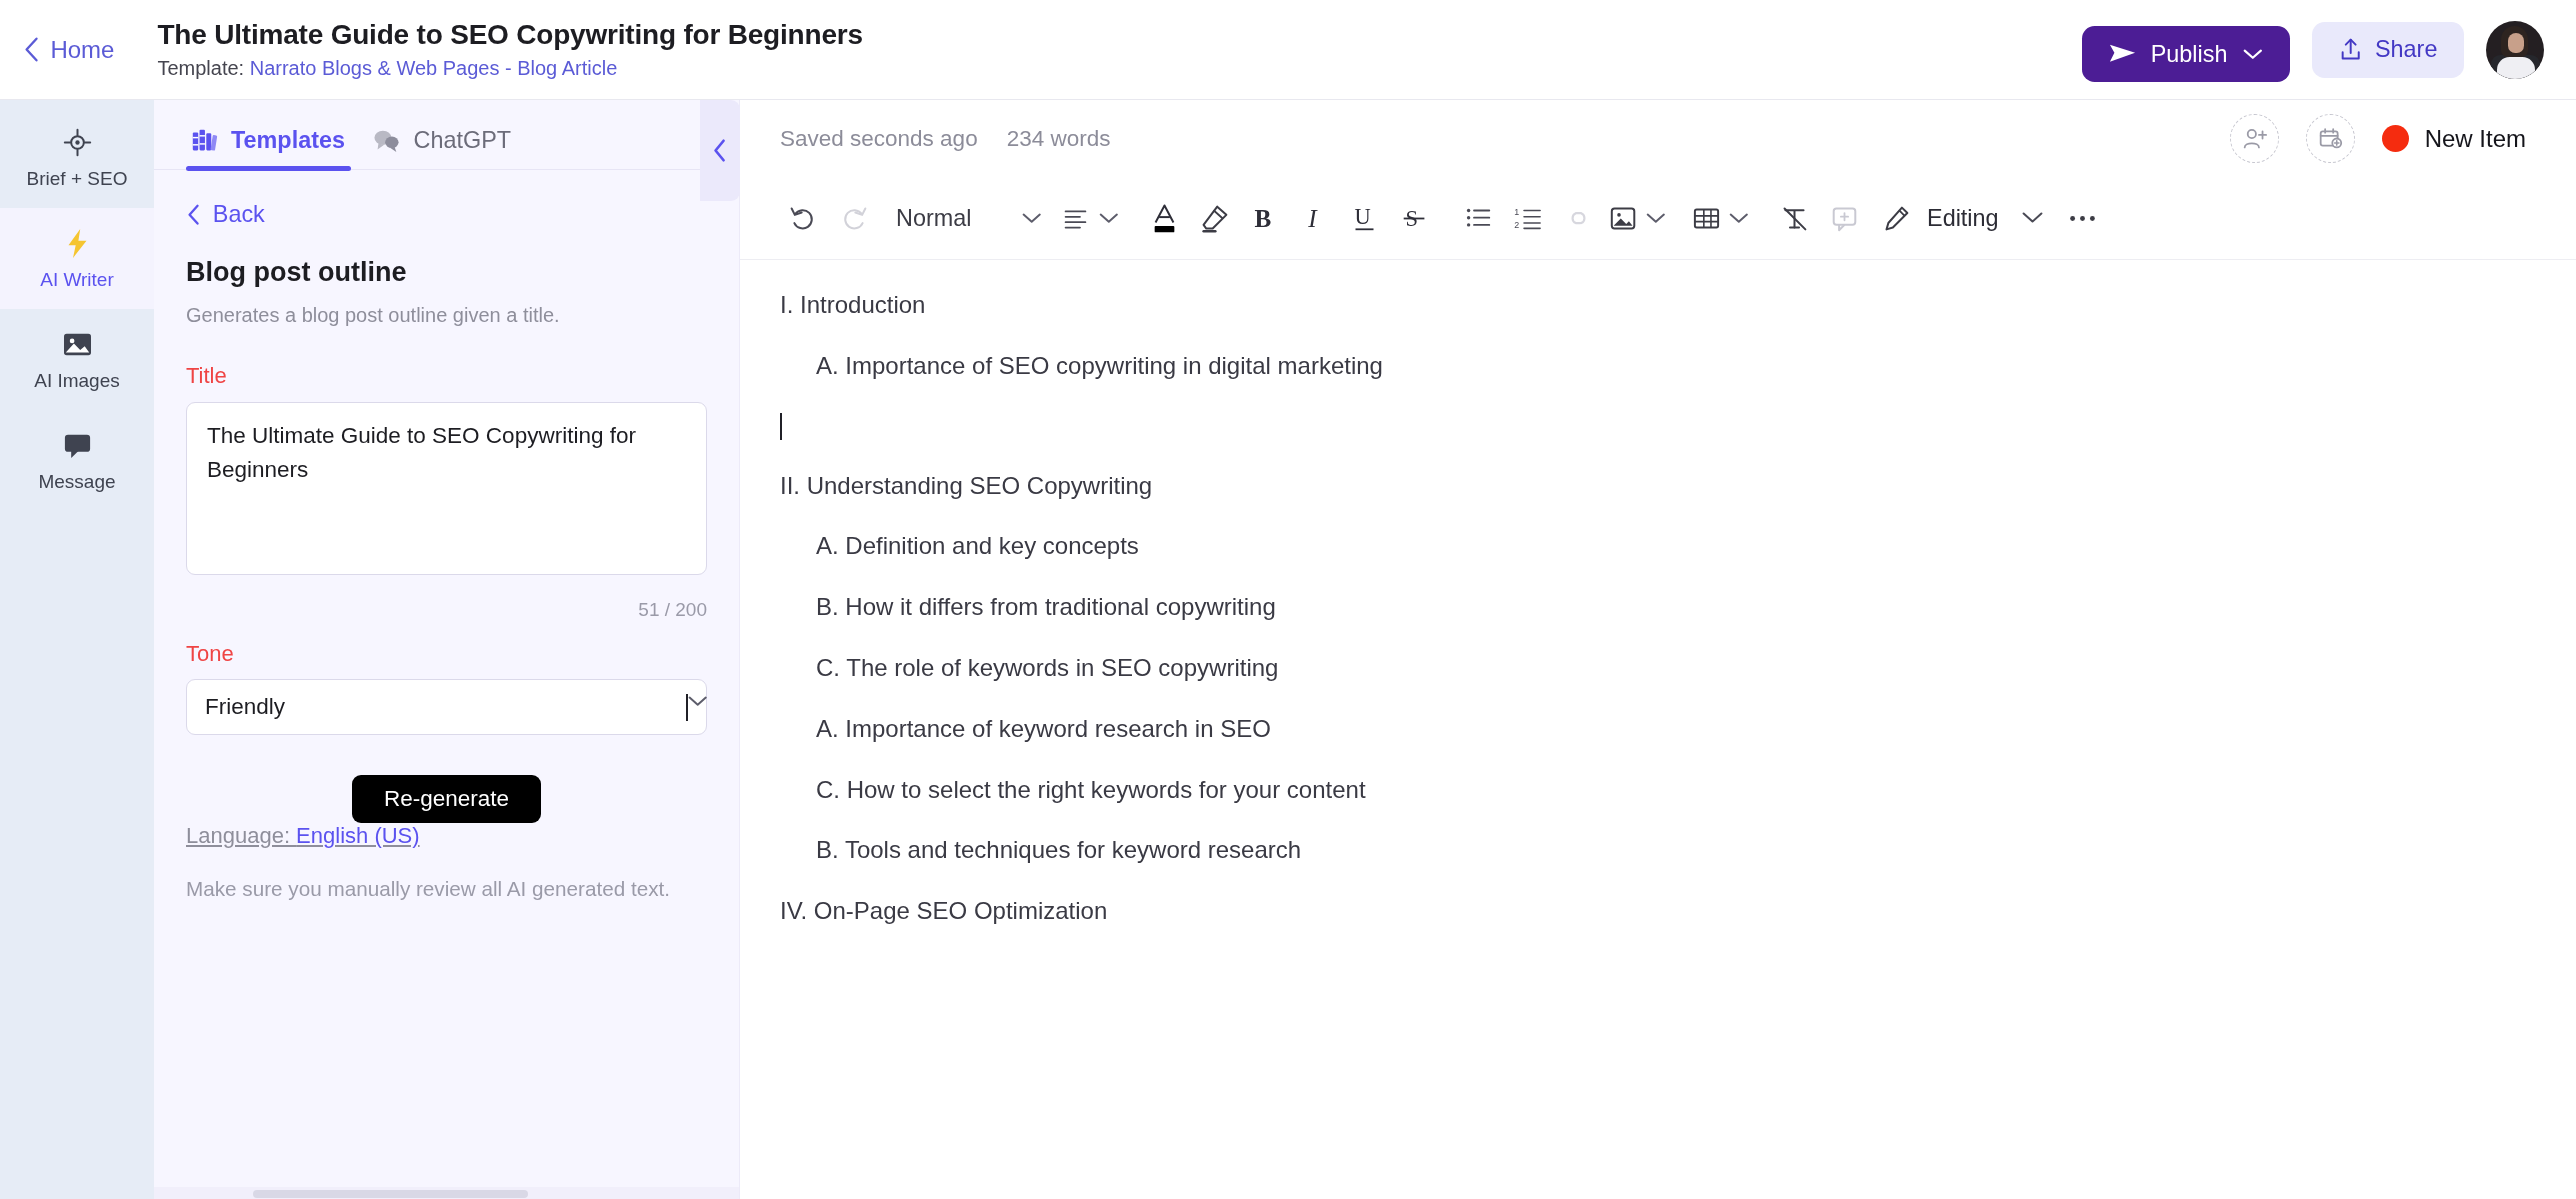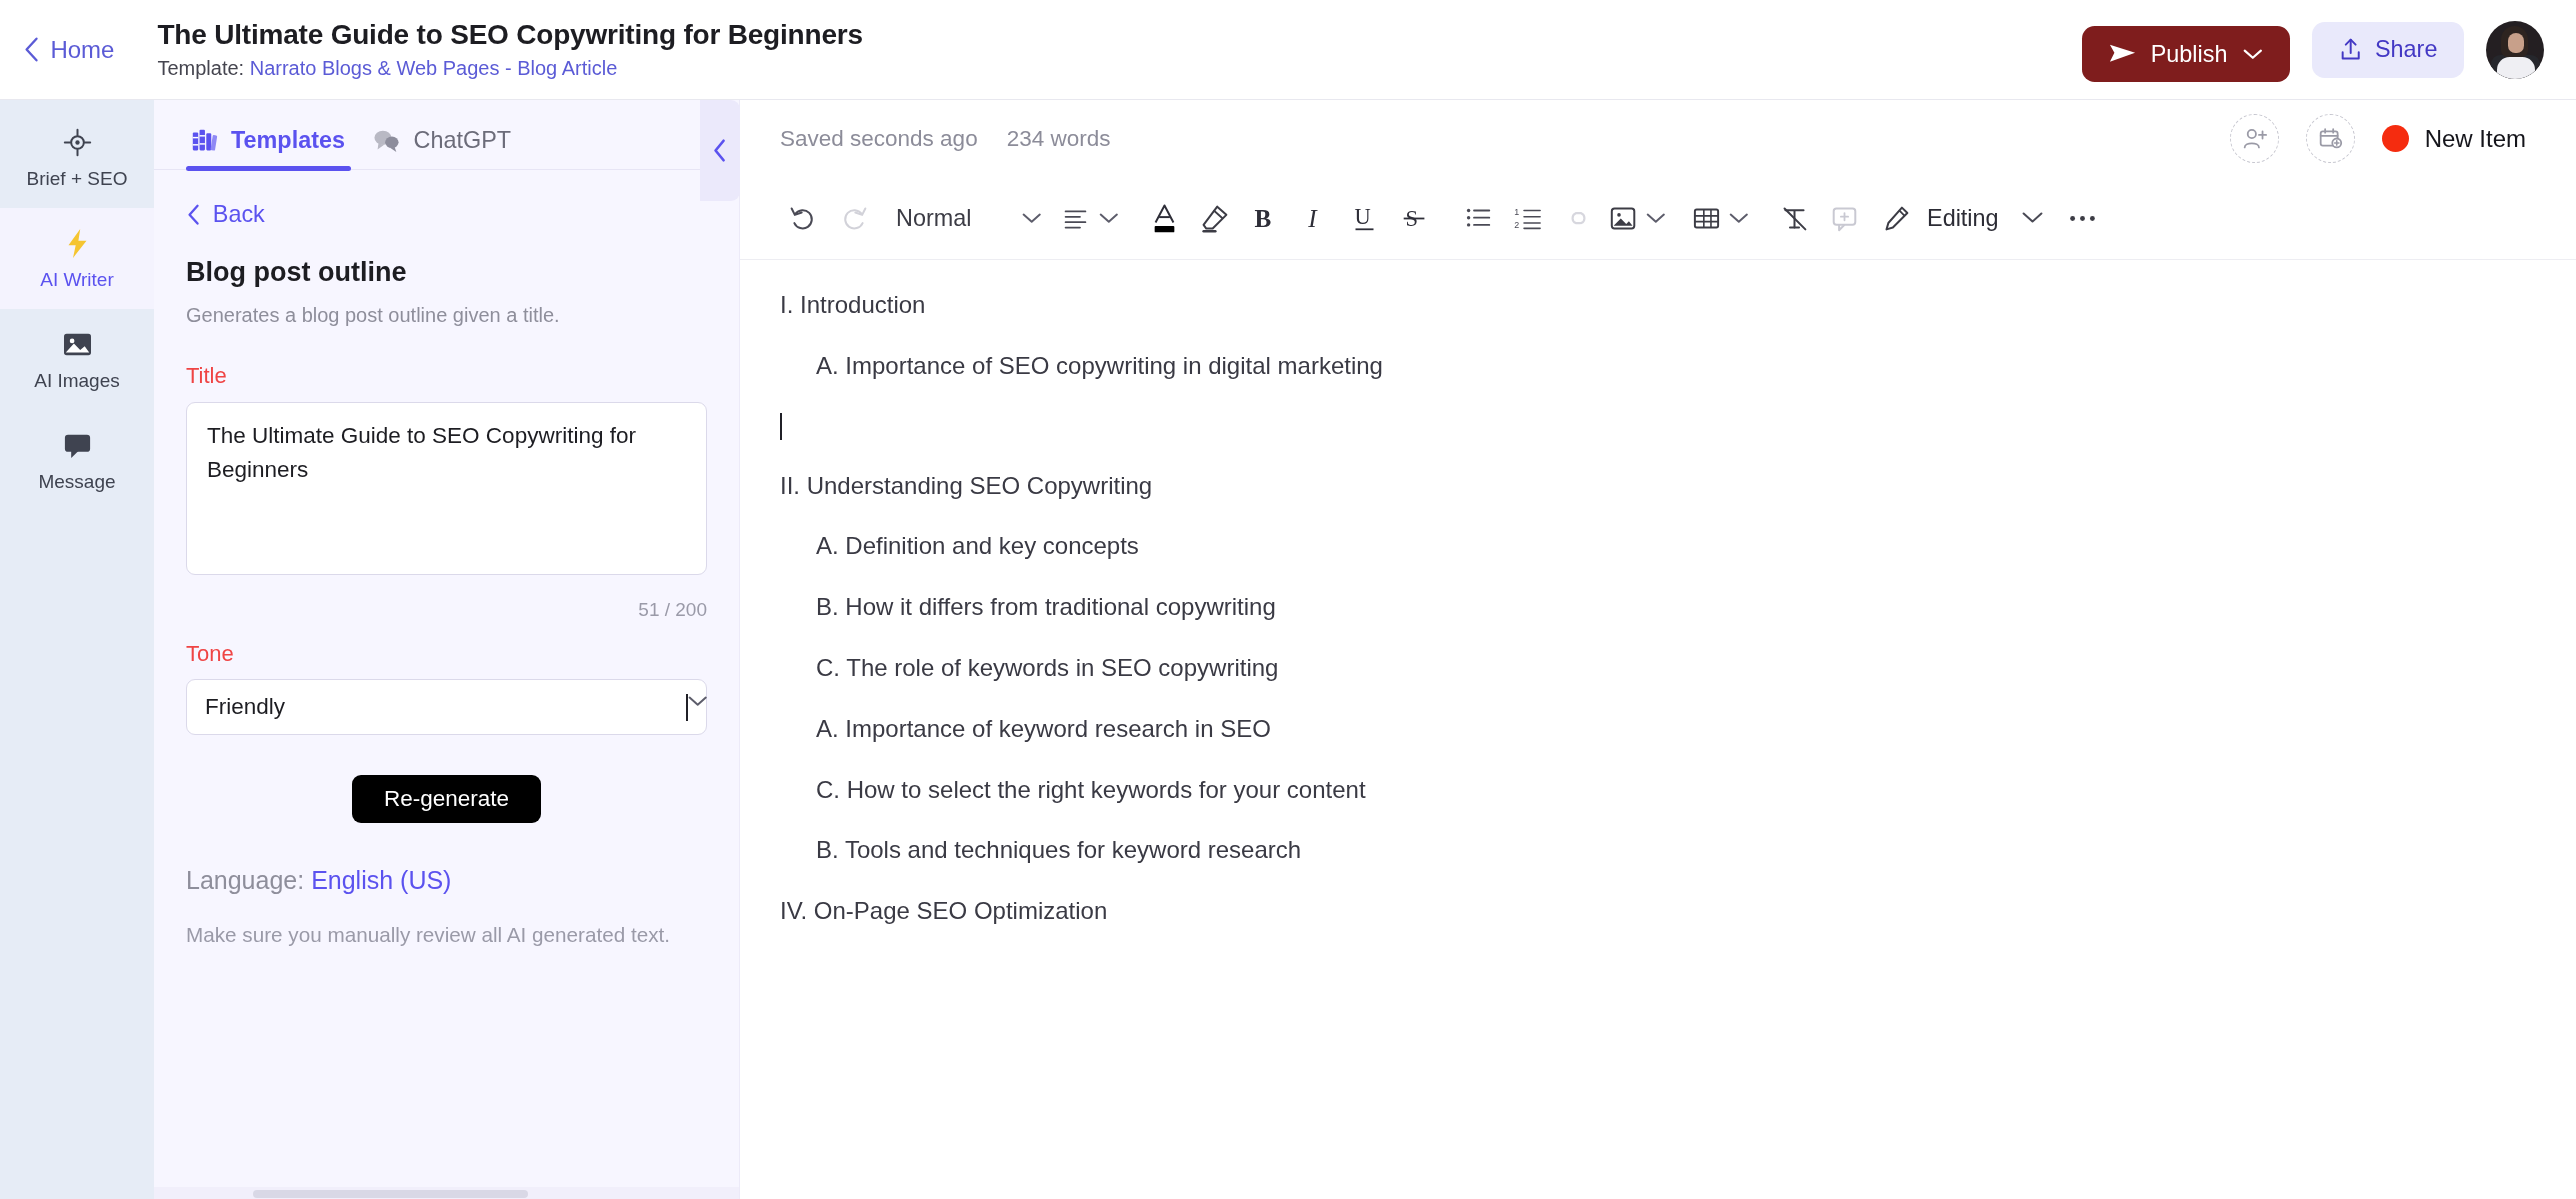--- a/index.html
+++ b/index.html
@@ -28,21 +28,21 @@
     color: #5b5bd6; font-size: 24px; cursor: pointer;
     padding-right: 27px; white-space: nowrap;
   }
   .home-link .chev { font-size: 24px; line-height: 1; display:block; }
   .header-titles { display: flex; flex-direction: column; gap: 5.4px; margin-left: 16px; }
   .doc-title { font-size: 28px; font-weight: bold; color: #1d1d22; letter-spacing: -0.2px; }
   .doc-sub { font-size: 20px; color: #45454f; }
   .doc-sub .tpl-link { color: #5b5bd6; cursor: pointer; }
   .header-right { margin-left: auto; display: flex; align-items: center; gap: 21.6px; }
   .btn-publish {
-    background: #7f1d1d; color: #fff; border: none; border-radius: 12.6px;
+    background: #4c1d95; color: #fff; border: none; border-radius: 12.6px;
     height: 56px; padding: 0 27px; font-size: 23.4px; font-family: inherit;
     display: flex; align-items: center; gap: 14.4px; cursor: pointer; margin-top: 9px;
   }
   .btn-publish .lbl { font-weight: 500; }
   .btn-share {
     background: #e9e9fb; color: #4338c4; border: none; border-radius: 12.6px;
     height: 56px; padding: 0 27px; font-size: 23.4px; font-family: inherit;
     display: flex; align-items: center; gap: 12.6px; cursor: pointer;
   }
   .avatar {
@@ -121,21 +121,21 @@
     display: flex; align-items: center; padding: 0 18px; cursor: pointer;
     font-size: 22.5px; color: #1d1d22;
   }
   .tone-select .caret { margin-left: auto; color: #5d5d6b; }
   .regen-row { display: flex; justify-content: center; margin-top: 40px; }
   .btn-regen {
     background: #000000; color: #fff; border: none; border-radius: 9px;
     height: 48px; padding: 0 32px; font-size: 22.5px; font-family: inherit;
     cursor: pointer; font-weight: 500;
   }
-  .lang-line { margin-top: 43px; font-size: 25px; color: #8e8e9b; }
+  .lang-line { font-size: 22px; color: #8e8e9b; text-decoration: underline; }
   .lang-line .lang-val { color: #5b52ef; cursor: pointer; }
   .disclaimer { margin-top: 23.4px; font-size: 20.7px; color: #9a9aa8; line-height: 1.5; }
   .panel-hscroll {
     position: absolute; left: 0; bottom: 0; height: 12.6px; width: 100%;
     background: #f1effb;
   }
   .panel-hscroll .thumb {
     position: absolute; left: 17%; width: 47%; top: 2.7px; height: 8px;
     background: #d9d8e6; border-radius: 4.5px;
   }

